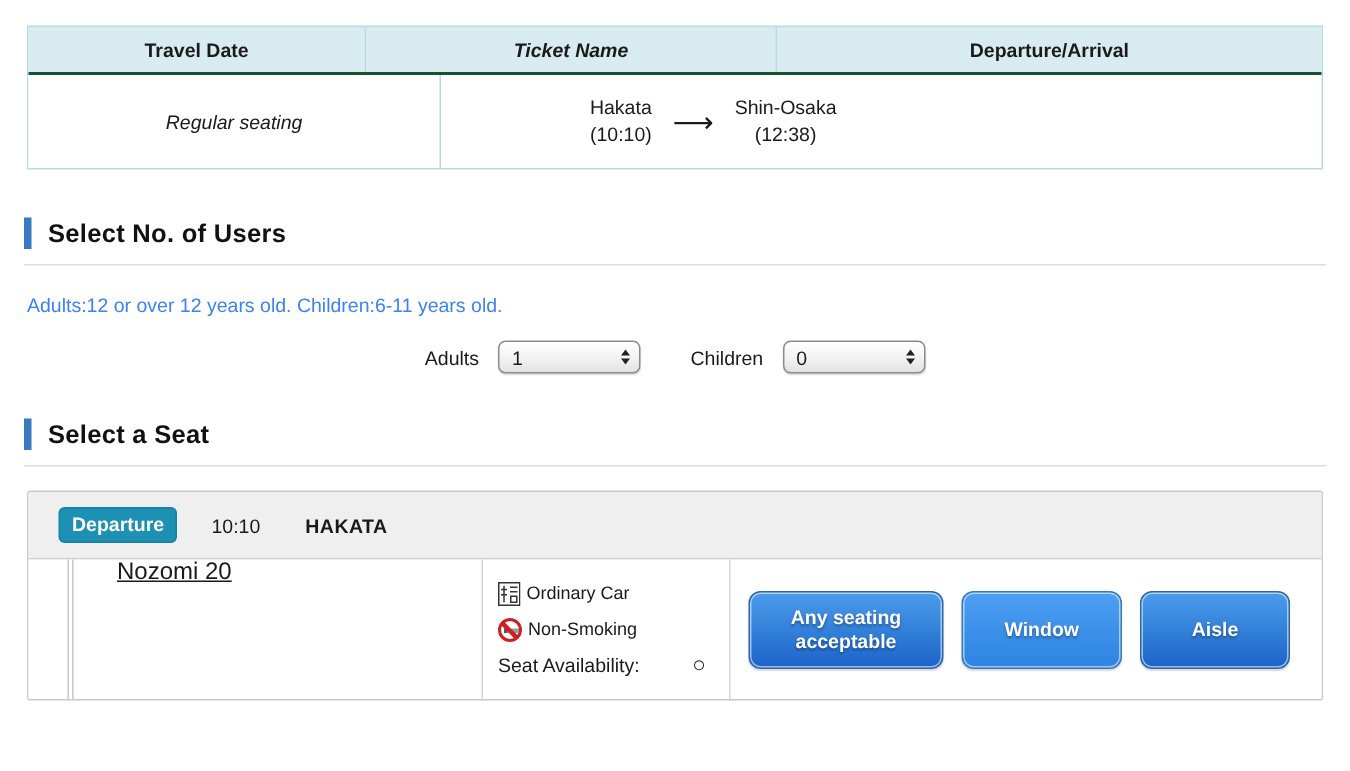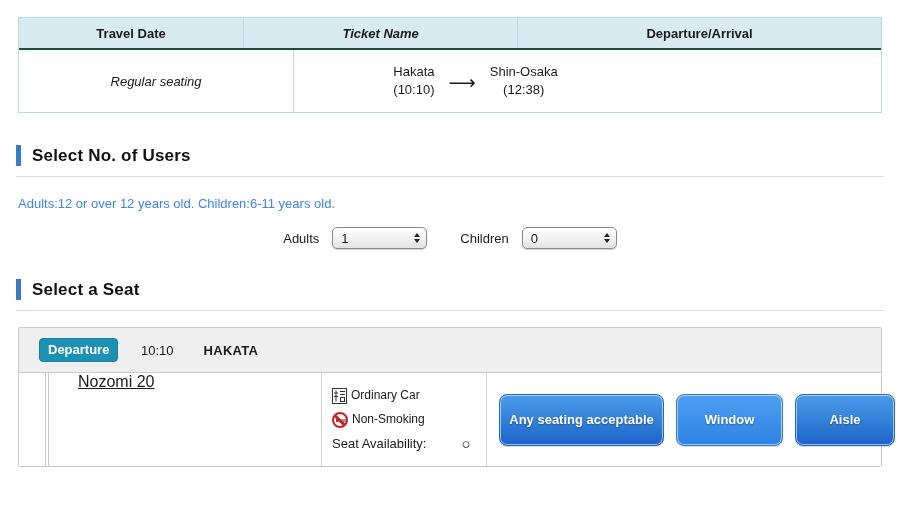--- a/index.html
+++ b/index.html
@@ -117,21 +117,21 @@
     flex:1;display:flex;align-items:center;gap:12px;padding:0 12px;box-sizing:border-box;
   }
   .seat-btn{
     height:52px;border-radius:8px;border:1px solid #2c66ab;
     background:linear-gradient(180deg,#4b9bea 0%,#3381da 50%,#1c63c8 100%);
     box-shadow:inset 0 0 0 1px rgba(255,255,255,.55), 0 1px 1px rgba(0,0,0,.15);
     color:#fff;font-weight:bold;font-size:13px;line-height:1.2;
     text-shadow:0 1px 2px rgba(0,0,0,.35);cursor:pointer;
     font-family:"Liberation Sans","DejaVu Sans",sans-serif;padding:4px 6px;
   }
-  .btn-any{width:165px;}
+  .btn-any{width:130px;}
   .btn-window{
     width:107px;
     background:linear-gradient(180deg,#4da0f2 0%,#3b8fe9 55%,#2e84e4 100%);
     border-color:#3579c4;
   }
   .btn-aisle{width:100px;}
 </style>
 </head>
 <body>
 

